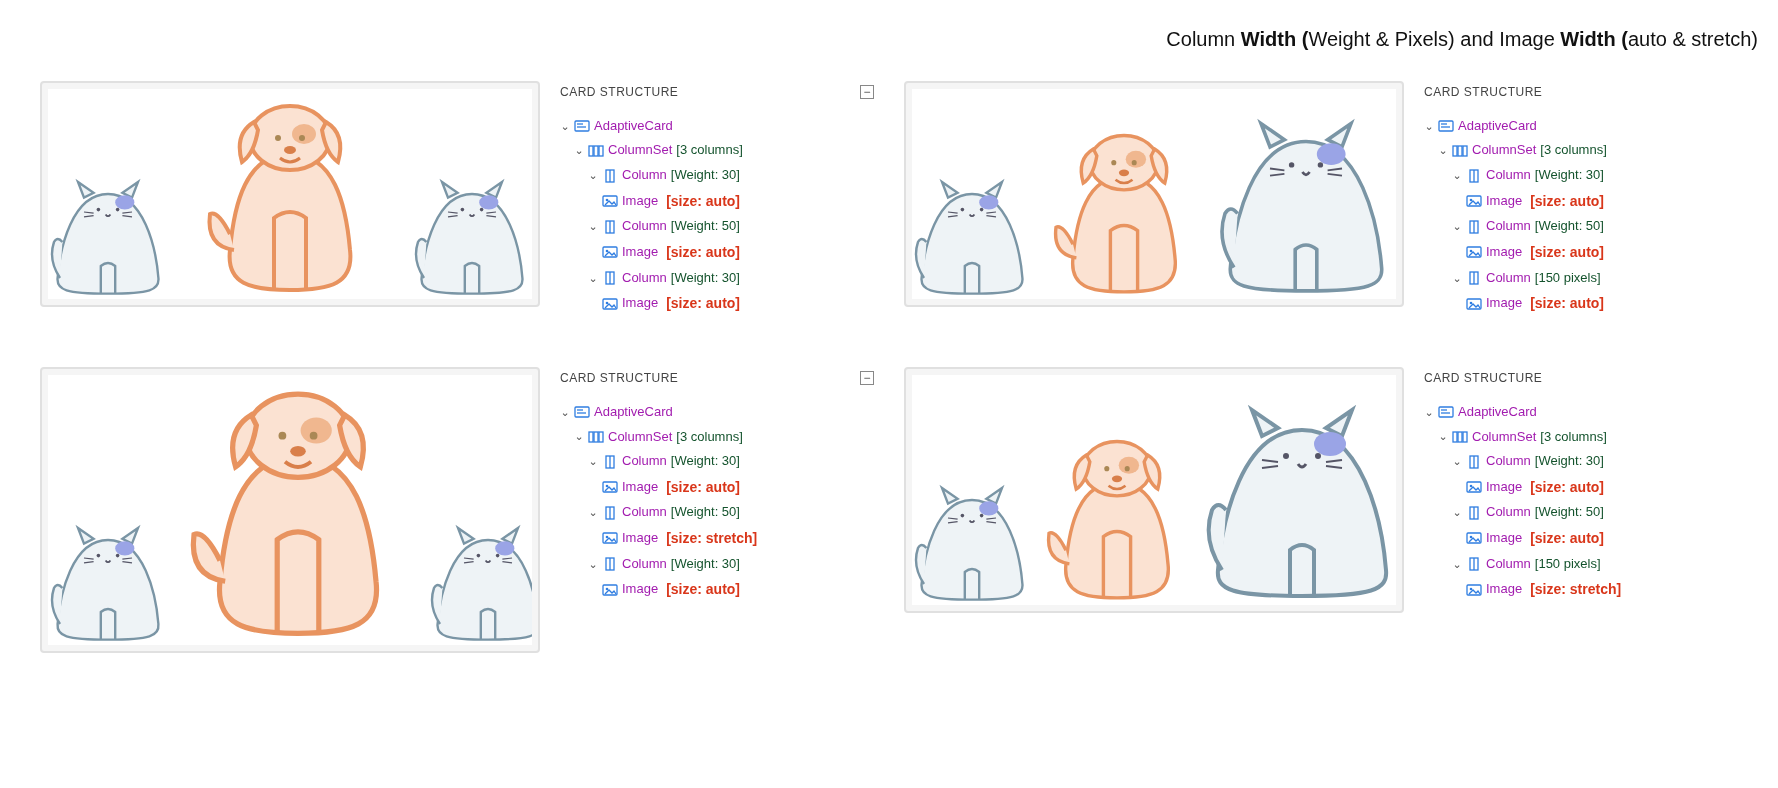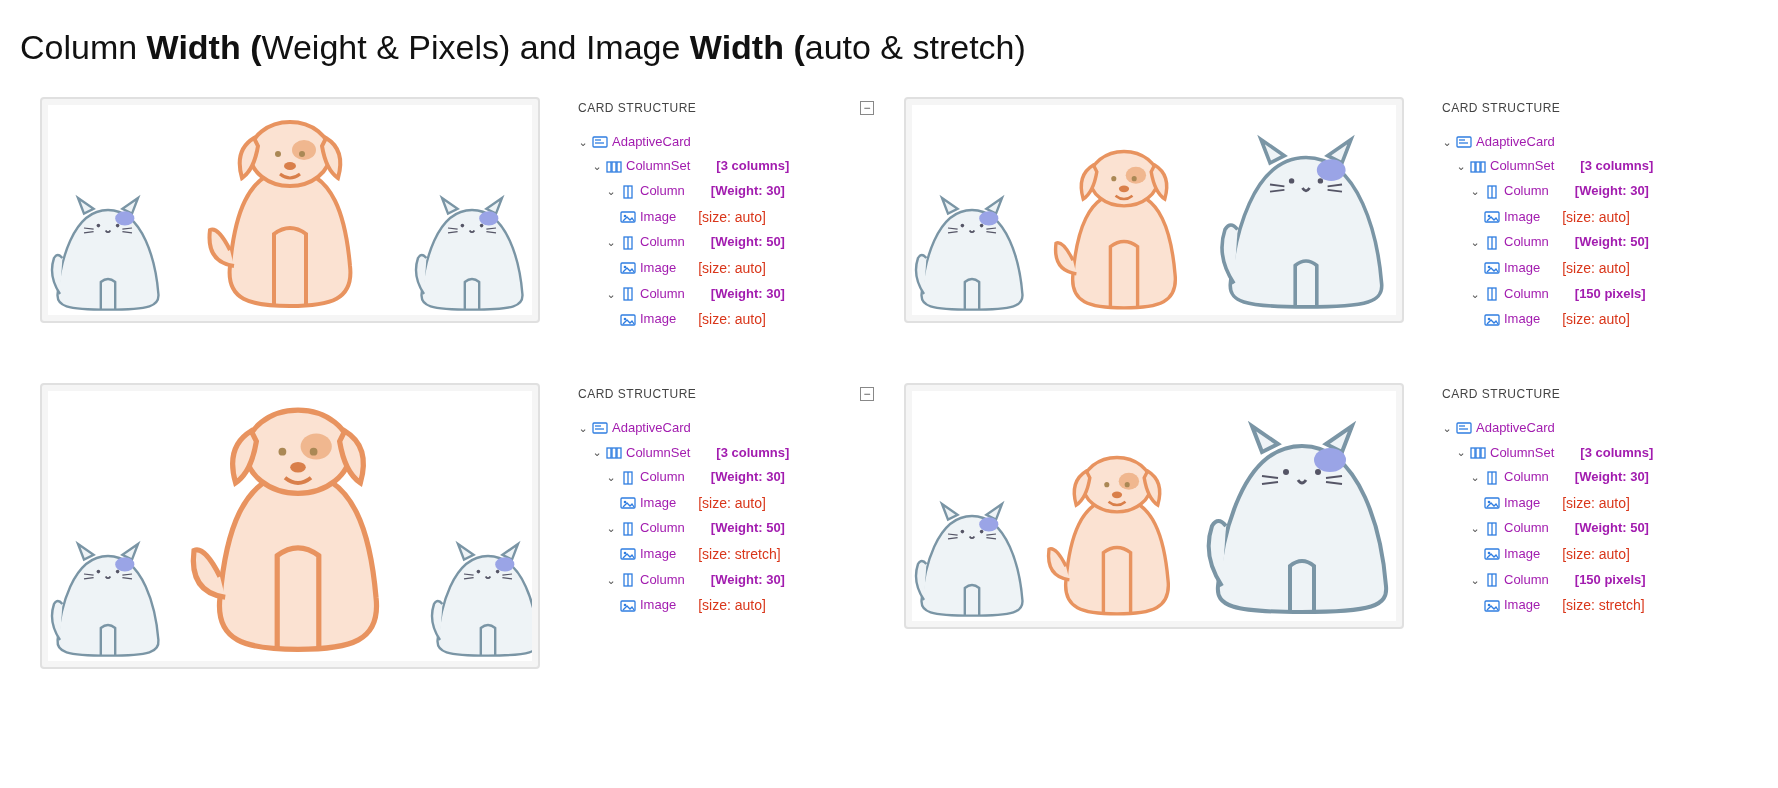--- a/index.html
+++ b/index.html
@@ -5,38 +5,38 @@
   * { box-sizing: border-box; }
   body {
     margin: 0;
     padding: 20px;
     font-family: -apple-system, BlinkMacSystemFont, "Segoe UI", Arial, sans-serif;
     background: #ffffff;
     color: #111;
     width: 1778px;
   }
   .page-title {
-    text-align: left;
-    font-size: 34px;
+    text-align: right;
+    font-size: 20px;
     margin: 8px 0 30px;
     font-weight: 400;
   }
   .page-title .bold { font-weight: 700; }
 
   .grid {
     display: grid;
     grid-template-columns: 1fr 1fr;
     column-gap: 30px;
     row-gap: 50px;
     padding: 0 20px;
   }
   .cell {
     display: flex;
     align-items: flex-start;
-    gap: 38px;
+    gap: 20px;
   }
   .preview {
     width: 500px;
     border: 2px solid #e0e0e0;
     border-radius: 4px;
     padding: 6px;
     background: #f5f5f5;
   }
   .preview-inner {
     background: #ffffff;
@@ -92,25 +92,25 @@
     color:#555;
     font-size:11px;
   }
   .ico {
     display:inline-flex;
     width:16px;height:14px;
     align-items:center;
     justify-content:center;
   }
   .node-name { color:#a21caf; }
-  .node-meta { color:#a21caf; margin-left:22px;font-weight:bold;}
+  .node-meta { color:#14532d; margin-left:0;}
   .ann {
     color:#d9361a;
-    font-weight:400;
-    margin-left:18px;
+    font-weight:700;
+    margin-left:4px;
     font-size:14px;
   }
 </style>
 </head>
 <body>
 
 <h1 class="page-title">
   <span>Column </span><span class="bold">Width (</span><span>Weight &amp; Pixels) and Image </span><span class="bold">Width (</span><span>auto &amp; stretch)</span>
 </h1>
 

